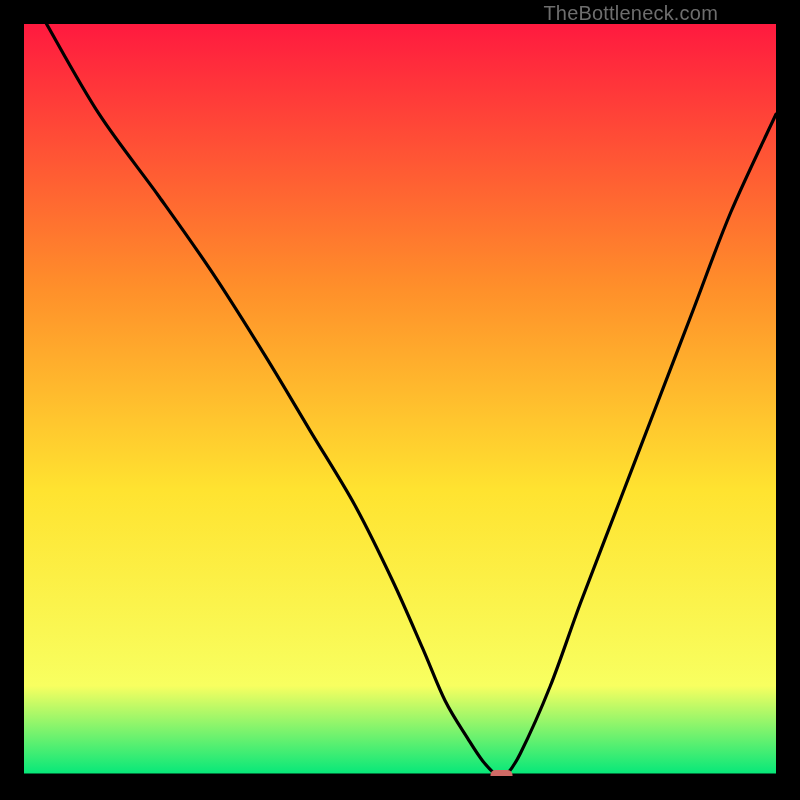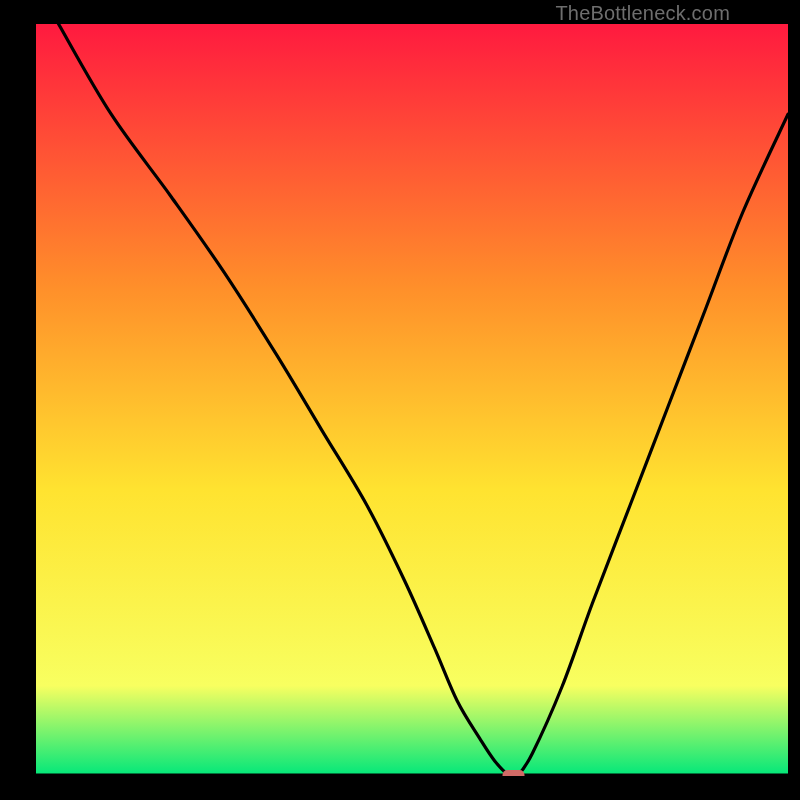--- a/index.html
+++ b/index.html
@@ -6,21 +6,21 @@
     margin: 0;
     padding: 0;
     width: 800px;
     height: 800px;
     background: #000;
     overflow: hidden;
     font-family: Arial, Helvetica, sans-serif;
   }
   .frame {
     position: absolute;
-    left: 12px;
+    left: 0;
     top: 0;
     width: 728px;
     height: 800px;
     background: #000;
   }
   .watermark {
     position: absolute;
     top: 2px;
     right: 10px;
     color: #6e6e6e;

